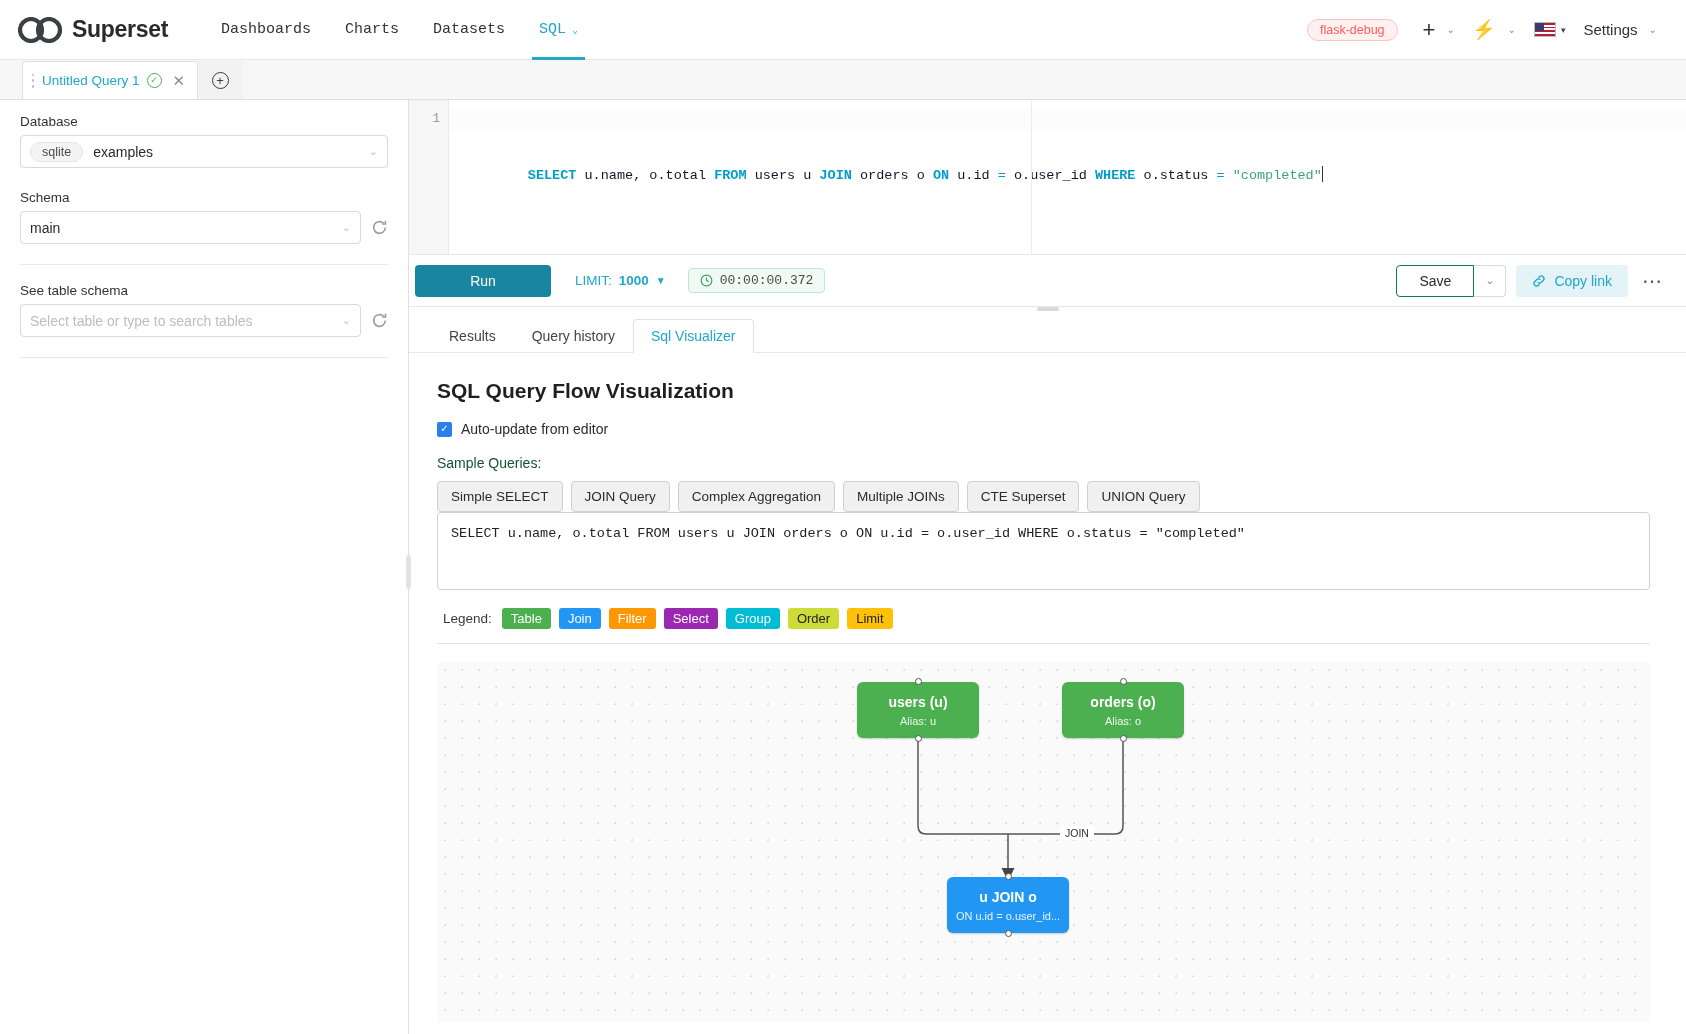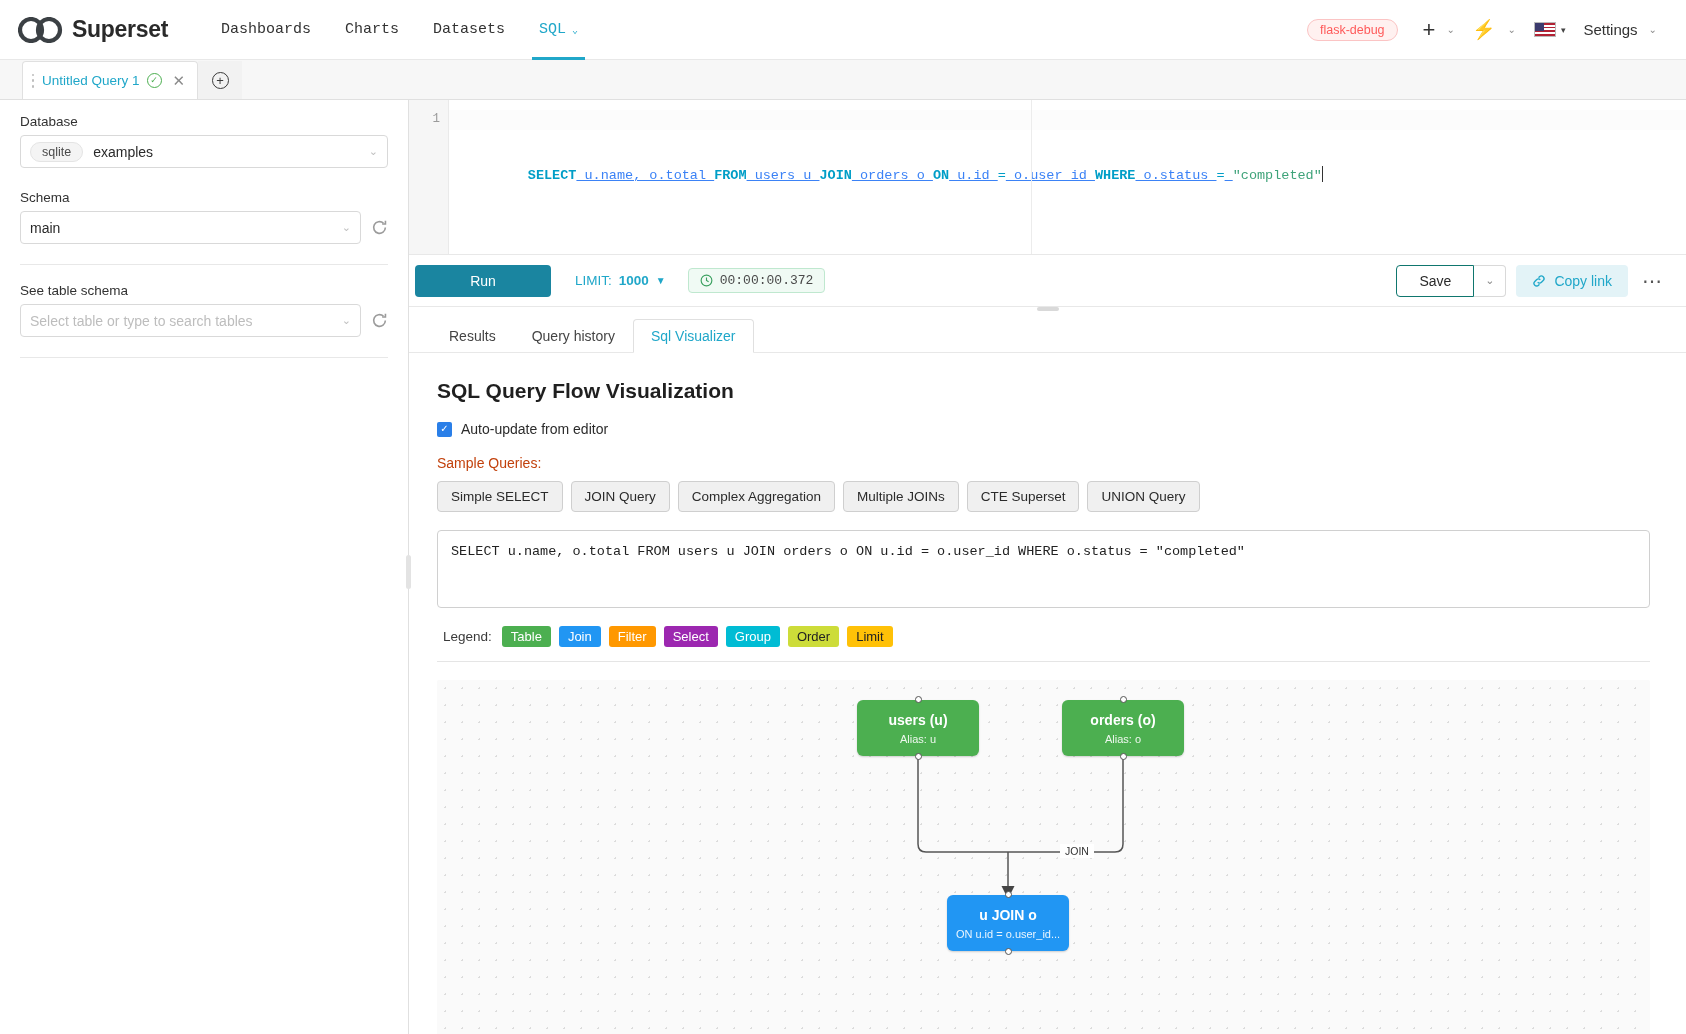--- a/index.html
+++ b/index.html
@@ -136,21 +136,21 @@
     text-align: right; padding: 12px 8px 0 0;
     font-family: "Liberation Mono", monospace; font-size: 12.5px; color: #9b9b9b;
   }
   .code {
     flex: 1; padding: 12px 0 0 14px; position: relative;
     font-family: "Liberation Mono", monospace; font-size: 13.5px;
     white-space: pre; overflow: hidden; line-height: 18px;
   }
   .code .kw   { color: #009ec7; font-weight: bold; }
   .code .str  { color: #3fa37a; }
-  .code .pln  { color: #3b82f6; text-decoration: underline; }
+  .code .pln  { color: #0f172a; }
   .code .op   { color: #009ec7; }
   .caret-bar {
     display: inline-block; width: 1px; height: 16px; background: #333;
     vertical-align: -3px;
   }
   .ace-active-line {
     position: absolute; left: 0; right: 0; top: 10px; height: 20px;
     background: rgba(0,0,0,0.012);
   }
   .ace-vline { position: absolute; top: 0; bottom: 0; left: 582px; width: 1px; background: #ececec; }
@@ -220,22 +220,22 @@
   
   .vizscroll { flex: 1; overflow: hidden; background: #fff; padding: 26px 36px 0 28px; }
   .viz-title { font-size: 21px; font-weight: bold; color: #1f1f1f; margin-bottom: 18px; }
   .chkrow { display: flex; align-items: center; gap: 9px; margin-bottom: 18px; }
   .chkbox {
     width: 15px; height: 15px; background: #2a7fe8; border-radius: 2px;
     display: flex; align-items: center; justify-content: center;
     color: #fff; font-size: 10px; line-height: 1; cursor: pointer;
   }
   .chklabel { font-size: 14px; color: #2b2b2b; }
-  .sq-label { font-size: 14px; color: #c2410c; margin-bottom: 10px; }
-  .sq-row { display: flex; gap: 8px; margin-bottom: 18px; flex-wrap: wrap; }
+  .sq-label { font-size: 14px; color: #14532d; margin-bottom: 10px; }
+  .sq-row { display: flex; gap: 8px; flex-wrap: wrap; }
   .sq-btn {
     background: #f0f0f0; border: 1px solid #cfcfcf; border-radius: 4px;
     padding: 7px 13px; font-size: 13.5px; color: #2b2b2b; cursor: pointer;
     font-family: "Liberation Sans", sans-serif;
   }
   .qta {
     width: 100%; height: 78px; border: 1px solid #d0d0d0; border-radius: 4px;
     padding: 11px 13px; font-family: "Liberation Mono", monospace;
     font-size: 13.5px; color: #222; resize: none; outline: none;
     background: #fff; line-height: 1.5;

